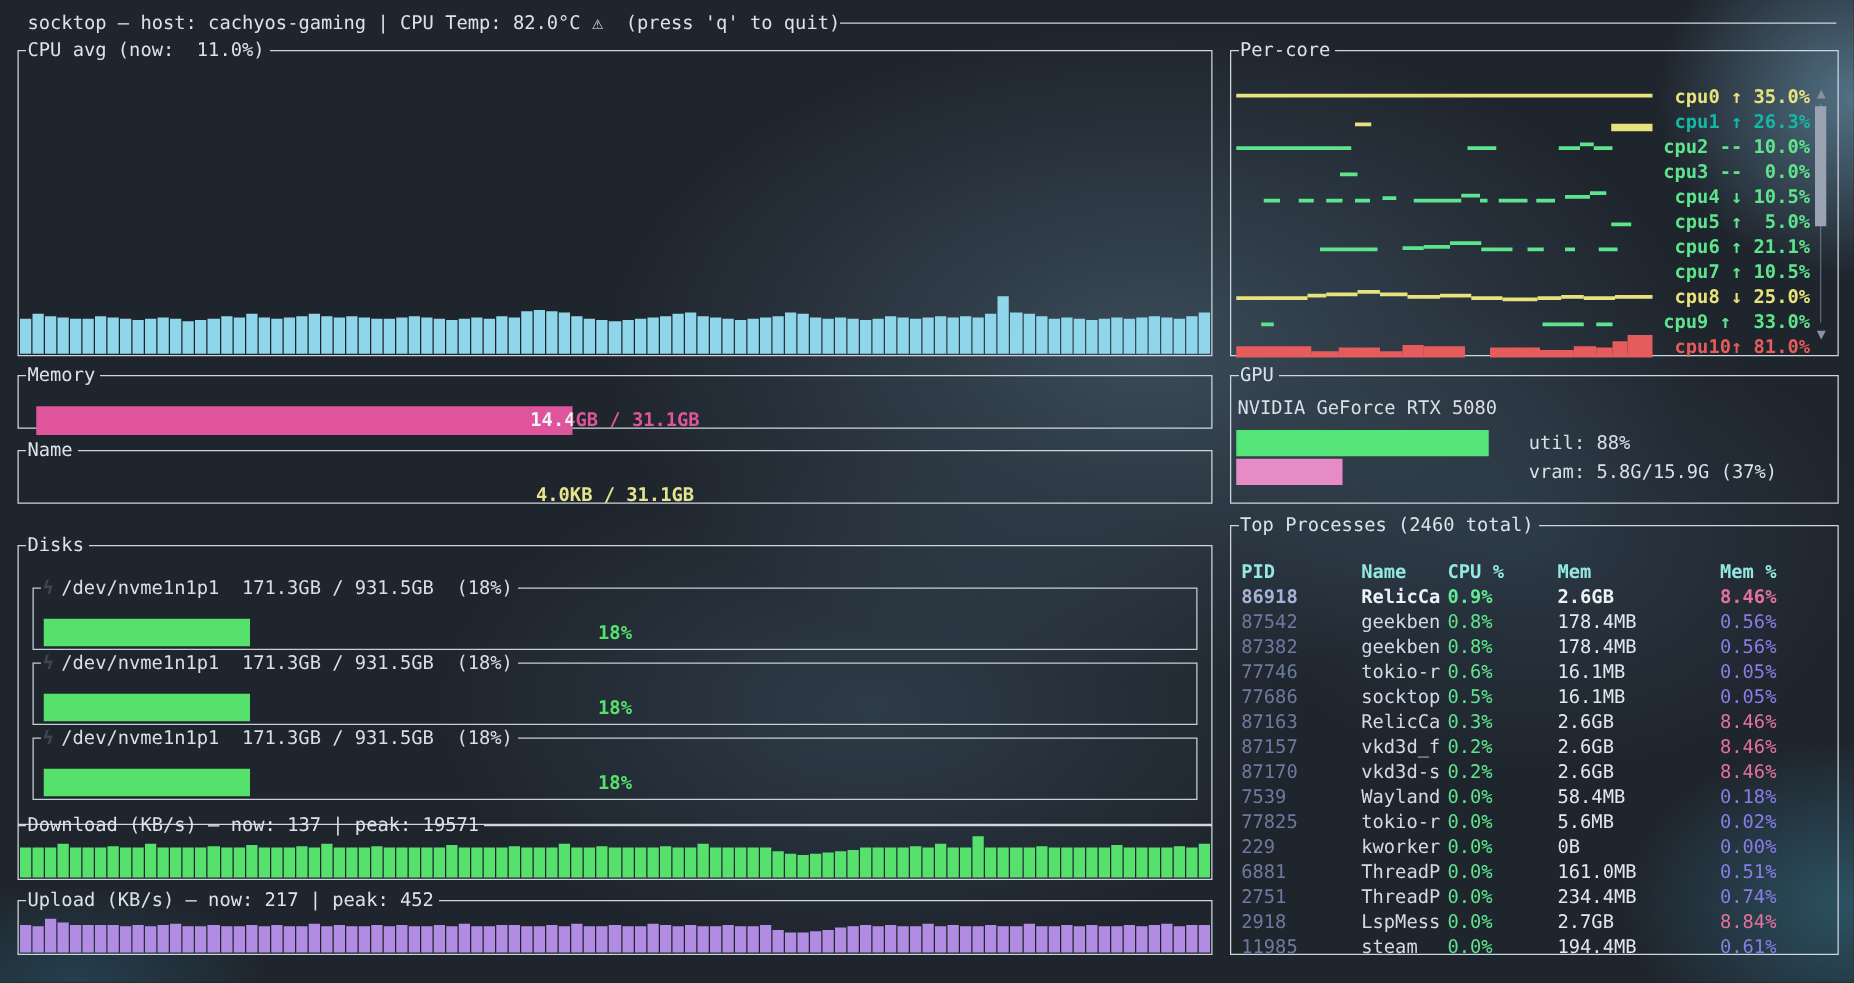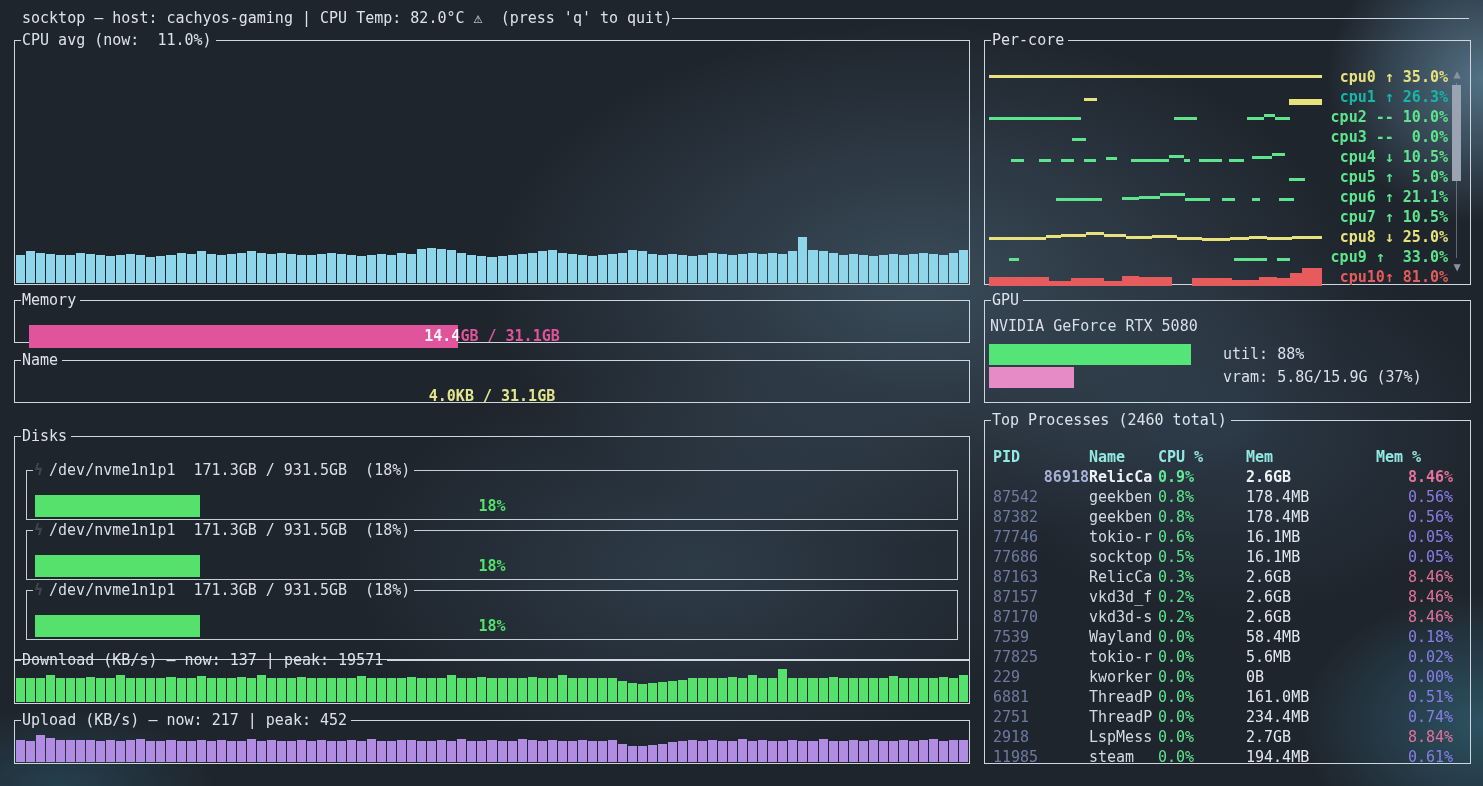--- a/index.html
+++ b/index.html
@@ -55,24 +55,24 @@
   .gpu-name{position:absolute;left:5px;top:9px;white-space:pre;}
   .gpu-row-label{position:absolute;left:238px;white-space:pre;}
   
   .proc-rows{position:absolute;left:0;right:0;top:19px;}
   .proc-row{display:grid;grid-template-columns:96px 69px 88px 130px 1fr;height:20px;line-height:20px;padding-left:8px;white-space:pre;}
   .proc-row.header{font-weight:bold;color:#93e9e1;}
   .proc-row .pid{color:#6d7a9f;}
   .proc-row .name{color:#d3dae5;}
   .proc-row .cpu{color:#5ee48c;}
   .proc-row .mem{color:#e2e8f0;}
-  .proc-row .memp{color:#8a7de6;margin-left:32px;}
+  .proc-row .memp{color:#8a7de6;}
   .proc-row .memp.hot{color:#e4729e;}
   .proc-row.first{font-weight:bold;}
-  .proc-row.first .pid{color:#a5b2d6;text-align:right;}
+  .proc-row.first .pid{color:#a5b2d6;}
   .proc-row.first .name{color:#eef2f8;}
   .proc-row.first .cpu{color:#63e896;}
   .proc-row.first .mem{color:#eef1f6;}
 </style>
 </head>
 <body>
 
 <div class="abs titlebar">
   <span class="txt">socktop — host: cachyos-gaming | CPU Temp: 82.0°C ⚠  (press 'q' to quit)</span>
   <span class="line"></span>

